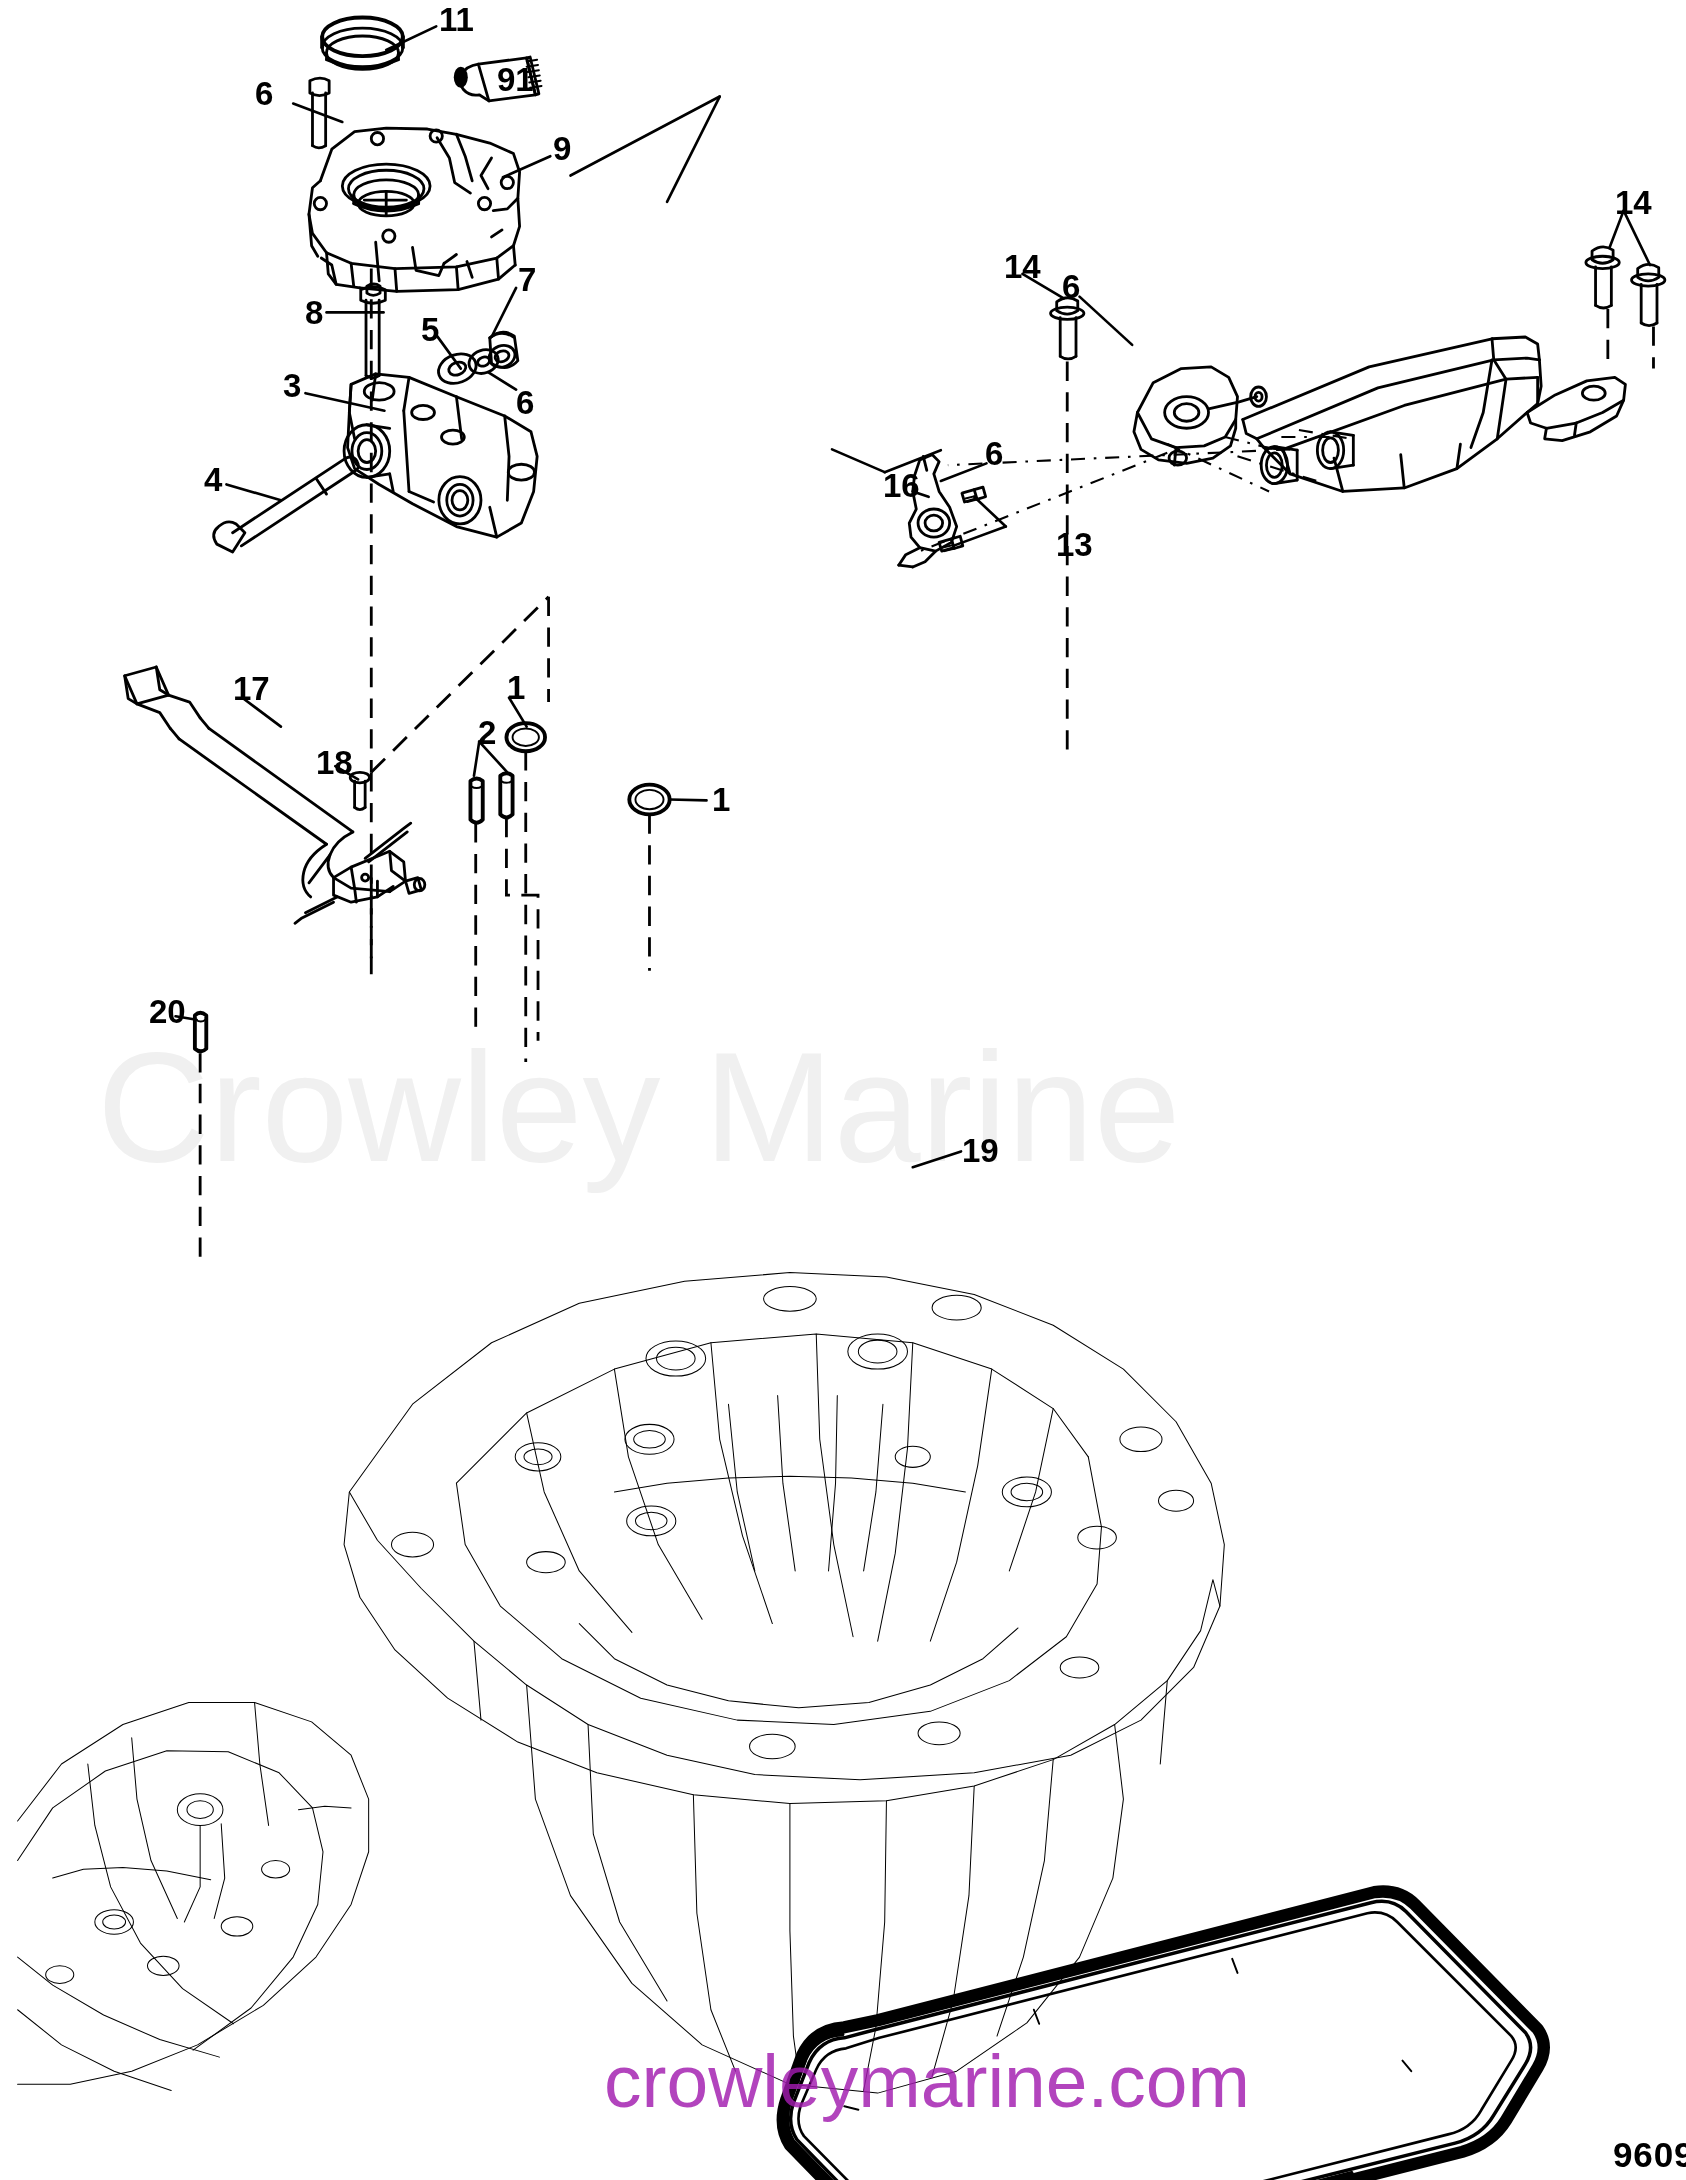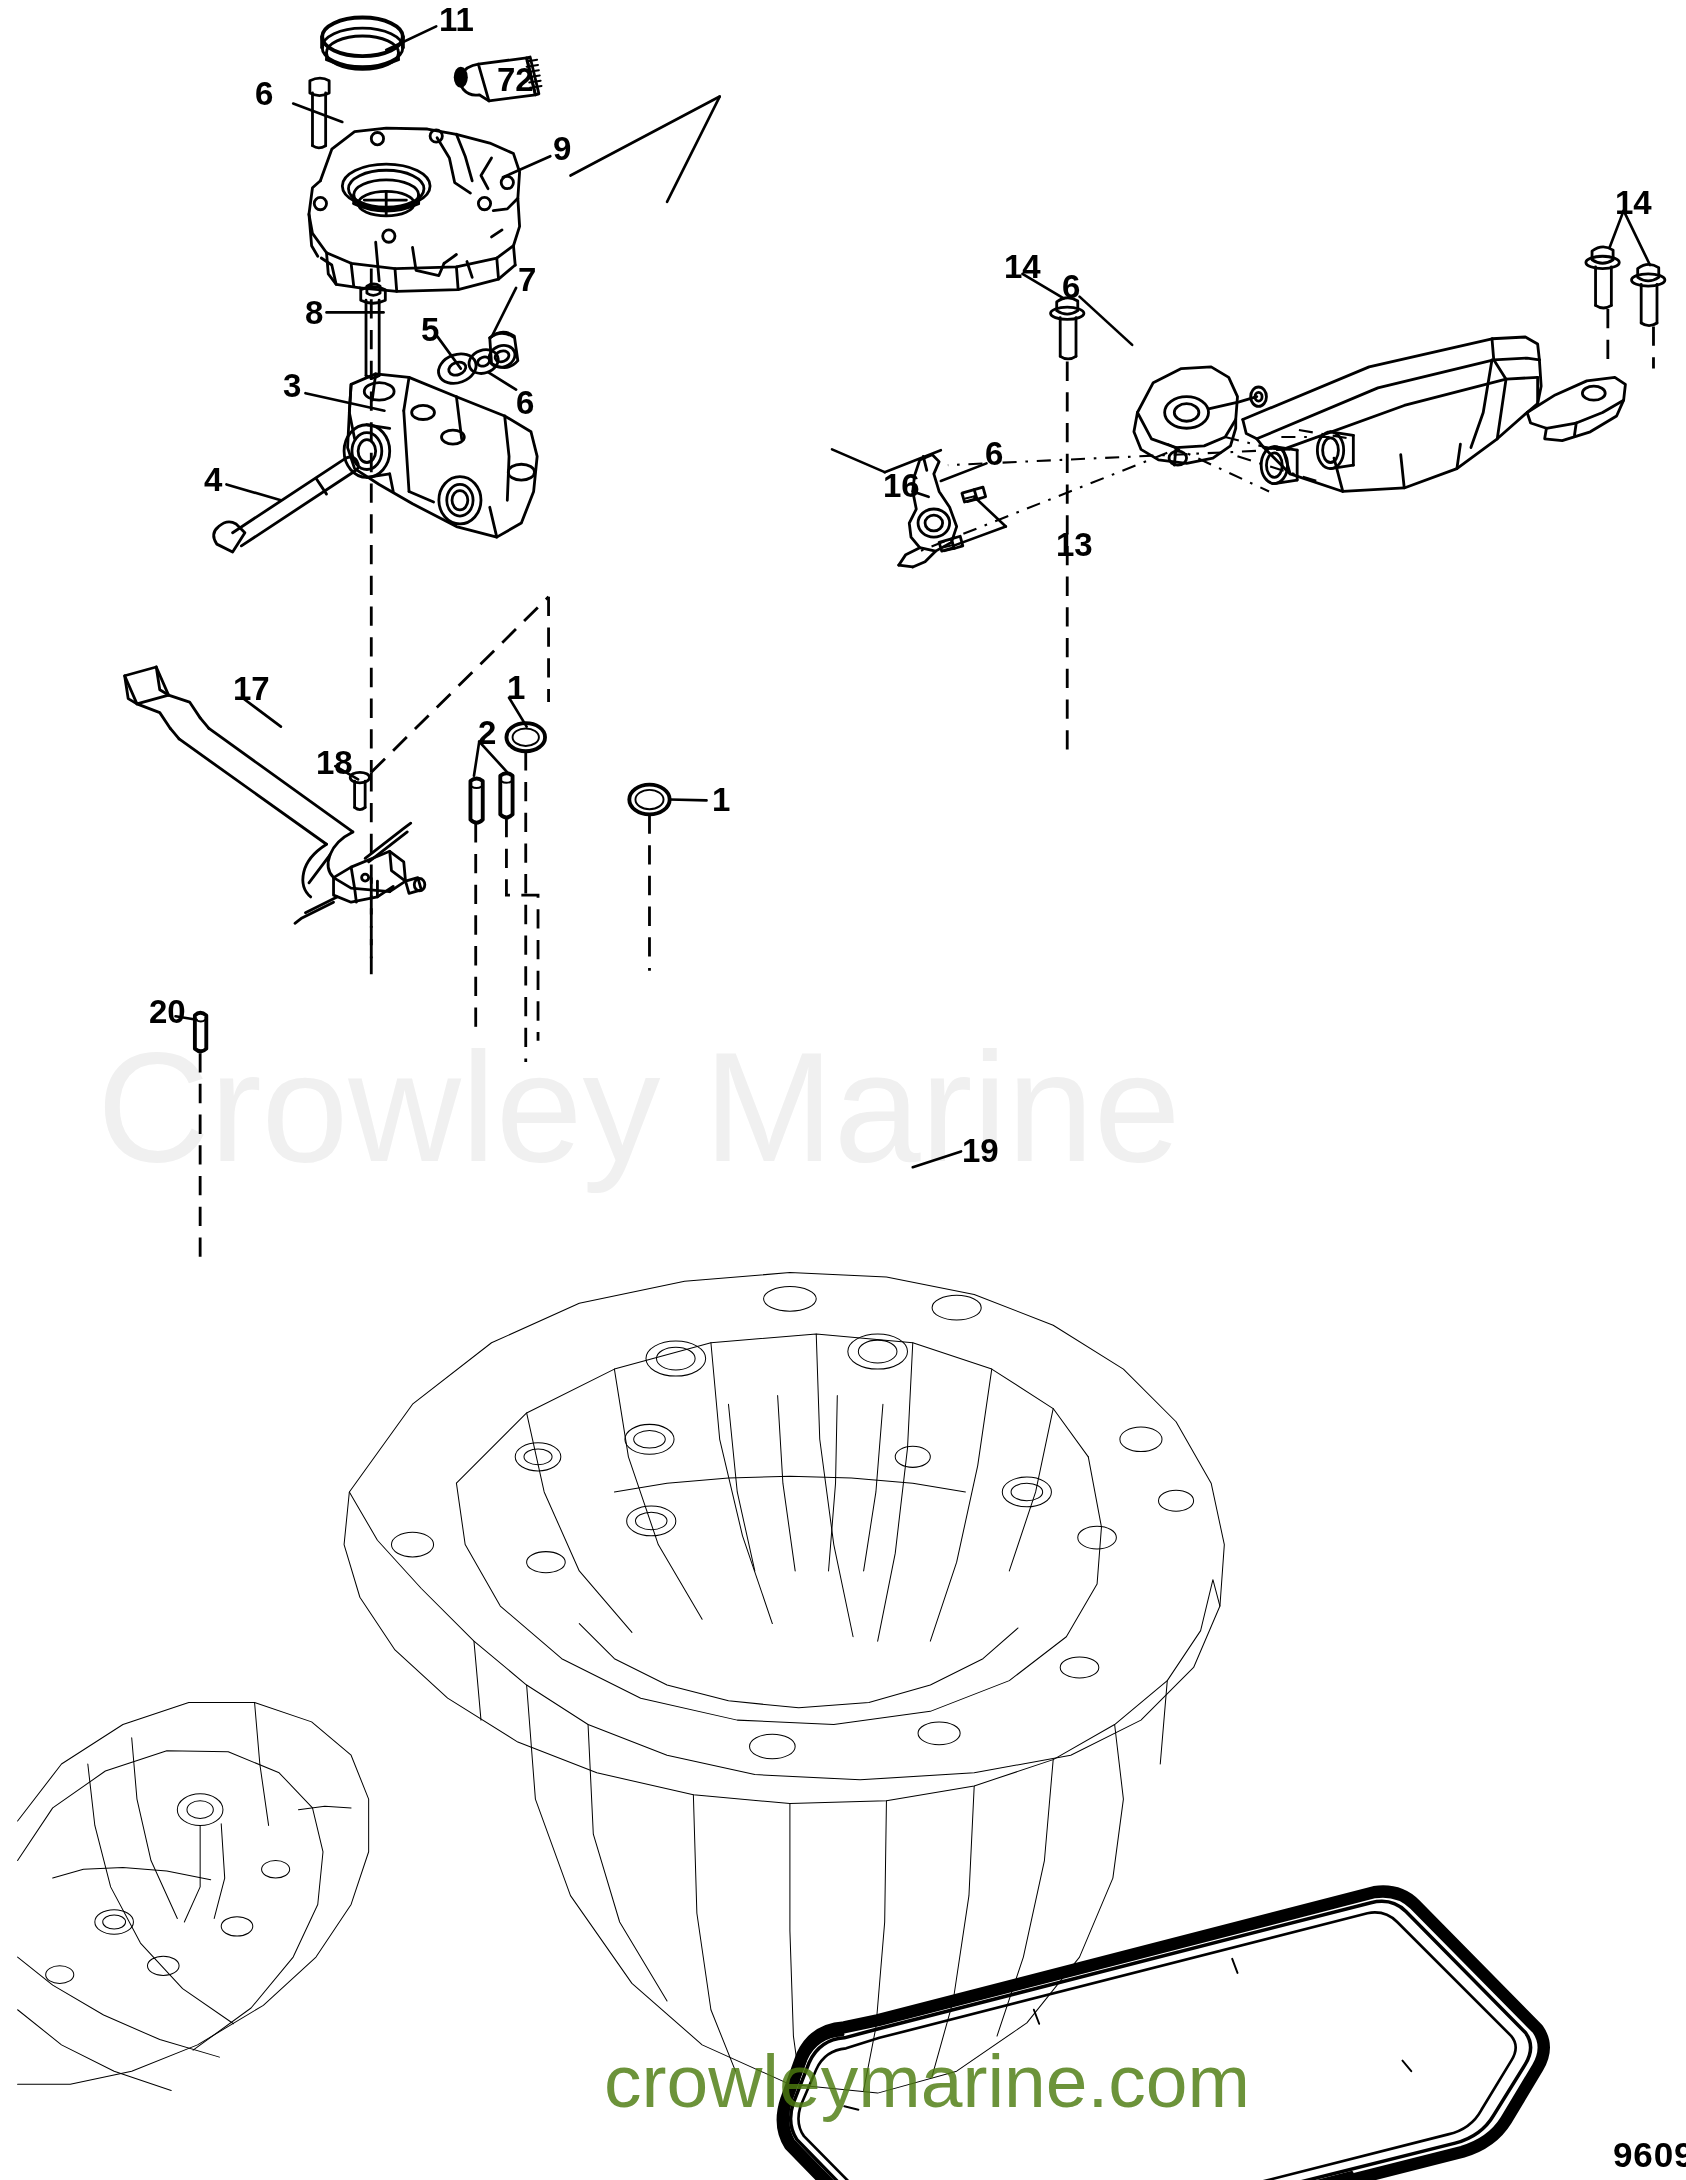--- a/index.html
+++ b/index.html
@@ -3,21 +3,21 @@
 <meta charset="utf-8">
 <style>
   html,body{margin:0;padding:0;background:#fff;}
   body{font-family:"Liberation Sans", sans-serif;}
   #sheet{position:relative;width:1686px;height:2180px;background:#ffffff;overflow:hidden;}
   svg#art{position:absolute;left:0;top:0;width:1686px;height:2180px;}
   .lbl{position:absolute;font-family:"Liberation Sans", sans-serif;font-weight:bold;color:#000;line-height:1;}
   .callout{font-size:33px;}
   .drawno{position:absolute;font-size:35px;font-weight:bold;color:#000;letter-spacing:0.9px;}
   .wm-big{position:absolute;font-family:Liberation Sans, sans-serif;font-size:156px;color:#f0f0f0;font-weight:400;white-space:nowrap;}
-  .wm-small{position:absolute;font-family:"Liberation Sans", sans-serif;font-size:75px;color:#4d7c0f;font-weight:400;white-space:nowrap;opacity:.82;}
+  .wm-small{position:absolute;font-family:"Liberation Sans", sans-serif;font-size:75px;color:#a21caf;font-weight:400;white-space:nowrap;opacity:.82;}
   .tubetxt{position:absolute;font-size:33px;font-weight:bold;color:#000;}
 </style>
 </head>
 <body>
 
 <div id="sheet">
 
   <div class="wm-big" id="wm-big" style="left:97px;top:1018px;">Crowley Marine</div>
 
   <svg id="art" viewBox="0 0 1921 2484">
@@ -446,21 +446,21 @@
       <path class="led" d="M382 873 L408 888"></path>
       <path class="led" d="M580 795 L600 828"></path>
       <path class="led" d="M546 845 L540 884"></path>
       <path class="led" d="M546 845 L578 880"></path>
       <path class="led" d="M805 912 L763 911"></path>
       <path class="led" d="M200 1158 L224 1162"></path>
       <path class="led" d="M1095 1312 L1040 1330"></path>
     </g>
   </svg>
 
-  <div class="tubetxt" style="left:497px;top:61px;">72</div>
+  <div class="tubetxt" style="left:497px;top:61px;">91</div>
 
   <div class="lbl callout" style="left:439px;top:2.6px;">11</div>
   <div class="lbl callout" style="left:255px;top:77px;">6</div>
   <div class="lbl callout" style="left:553px;top:132px;">9</div>
   <div class="lbl callout" style="left:1004px;top:250px;">14</div>
   <div class="lbl callout" style="left:1615px;top:186px;">14</div>
   <div class="lbl callout" style="left:1062px;top:270px;">6</div>
   <div class="lbl callout" style="left:518px;top:263px;">7</div>
   <div class="lbl callout" style="left:305px;top:296px;">8</div>
   <div class="lbl callout" style="left:421px;top:313px;">5</div>

